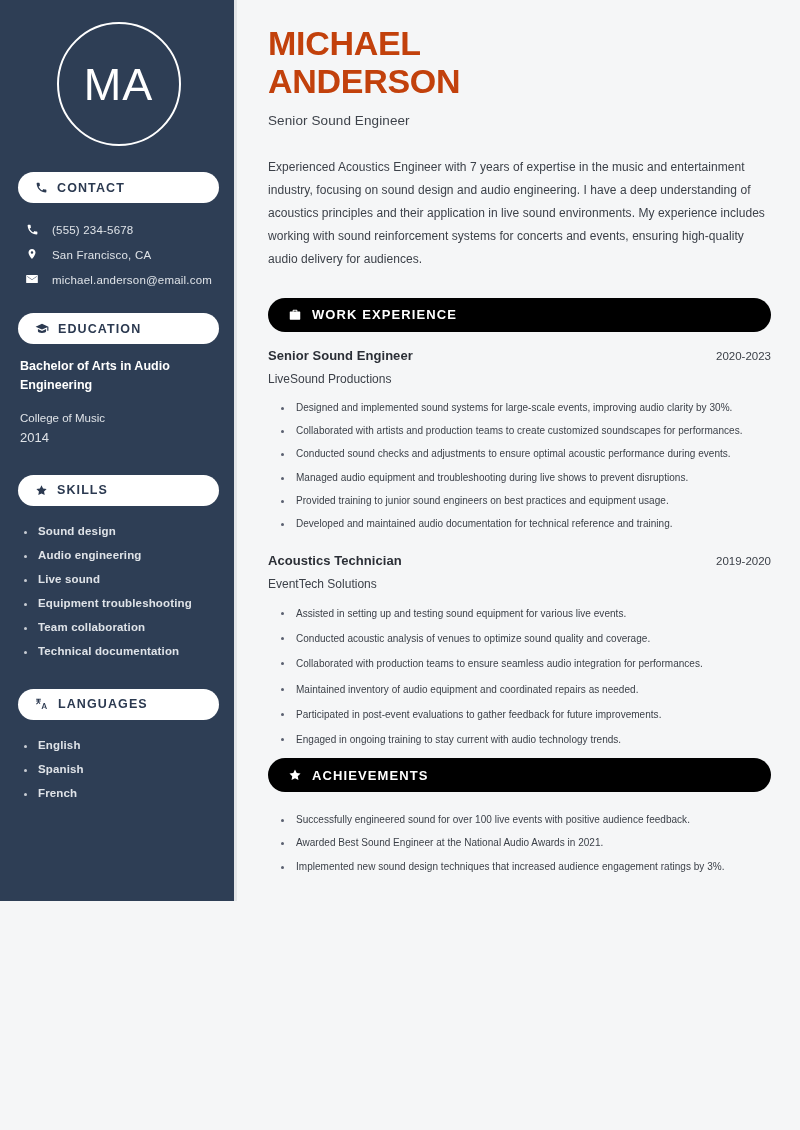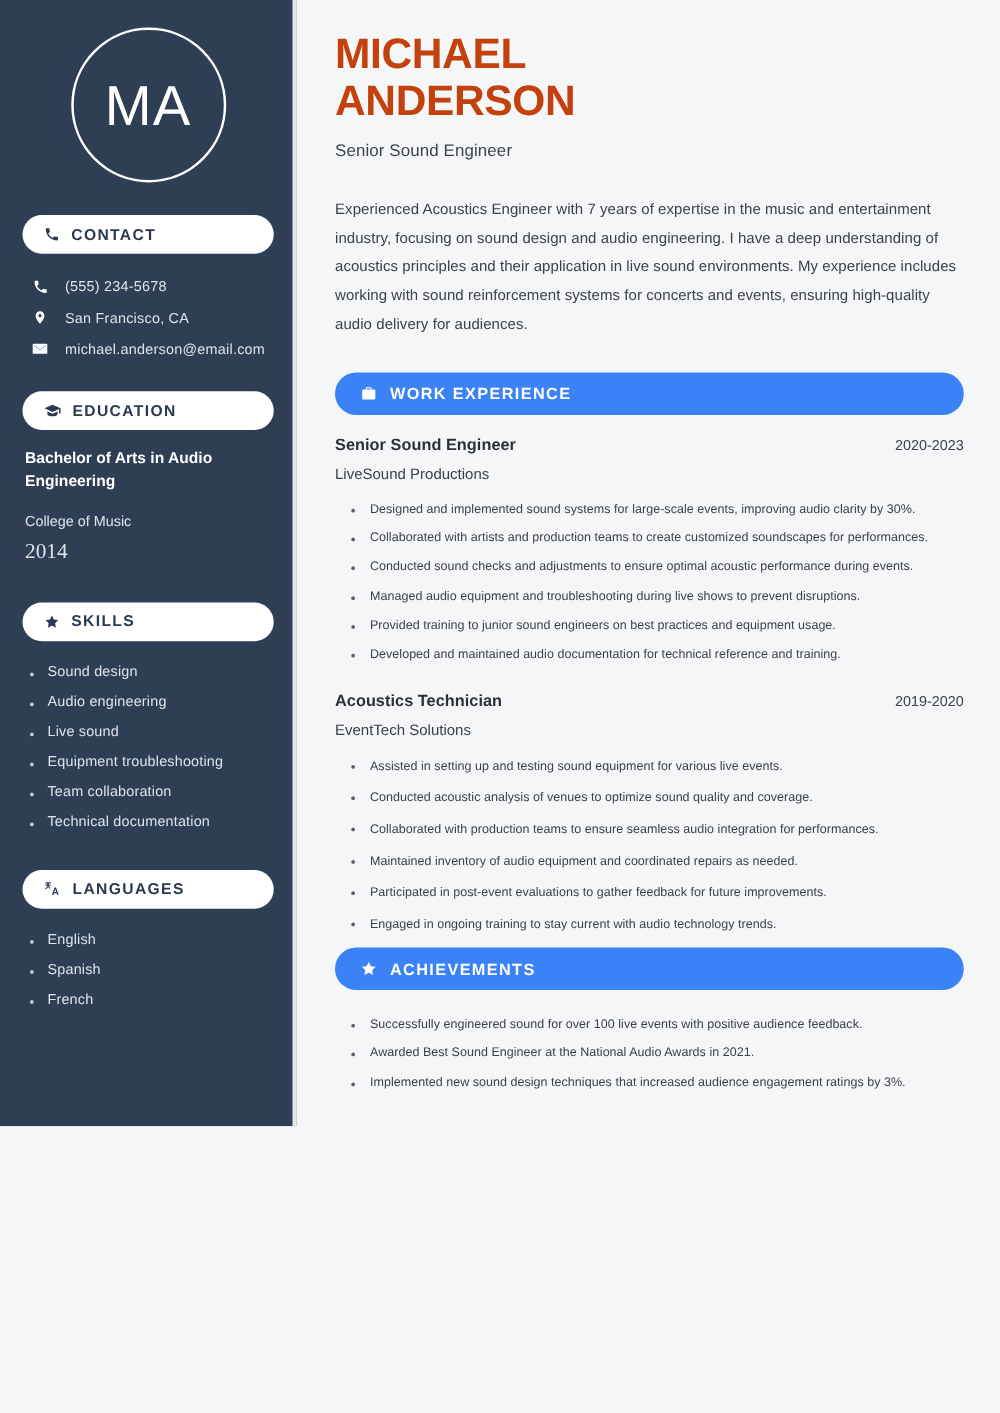--- a/index.html
+++ b/index.html
@@ -107,33 +107,33 @@
     color: #ffffff;
     line-height: 1.5;
     margin-bottom: 14px;
   }
   .edu-school {
     font-size: 11.5px;
     color: #dfe3e8;
     line-height: 1.65;
   }
   .edu-year {
-    font-size: 17px;
+    font-size: 13px;
     color: #dfe3e8;
     line-height: 1.65;
-    font-family: Liberation Serif, serif;
   }
 
   .side-list { list-style: none; margin-bottom: 26px; padding-left: 4px; }
   .side-list li {
     position: relative;
     font-size: 11.5px;
     color: #dfe3e8;
     padding: 6px 0 6px 16px;
     letter-spacing: 0.15px;
+    font-weight: bold;
   }
   .side-list li::before {
     content: "";
     position: absolute;
     left: 2px;
     top: 12px;
     width: 3px;
     height: 3px;
     border-radius: 50%;
     background: #c8cdd4;
@@ -163,21 +163,21 @@
 
   .summary {
     margin-top: 28px;
     font-size: 12px;
     line-height: 1.92;
     color: #3c4149;
     letter-spacing: 0.05px;
   }
 
   .section-bar {
-    background: #3b82f6;
+    background: #000000;
     border-radius: 999px;
     height: 34px;
     display: flex;
     align-items: center;
     gap: 10px;
     padding: 12px 20px;
     margin-top: 27px;
     margin-bottom: 16px;
   }
   .section-bar-label {

